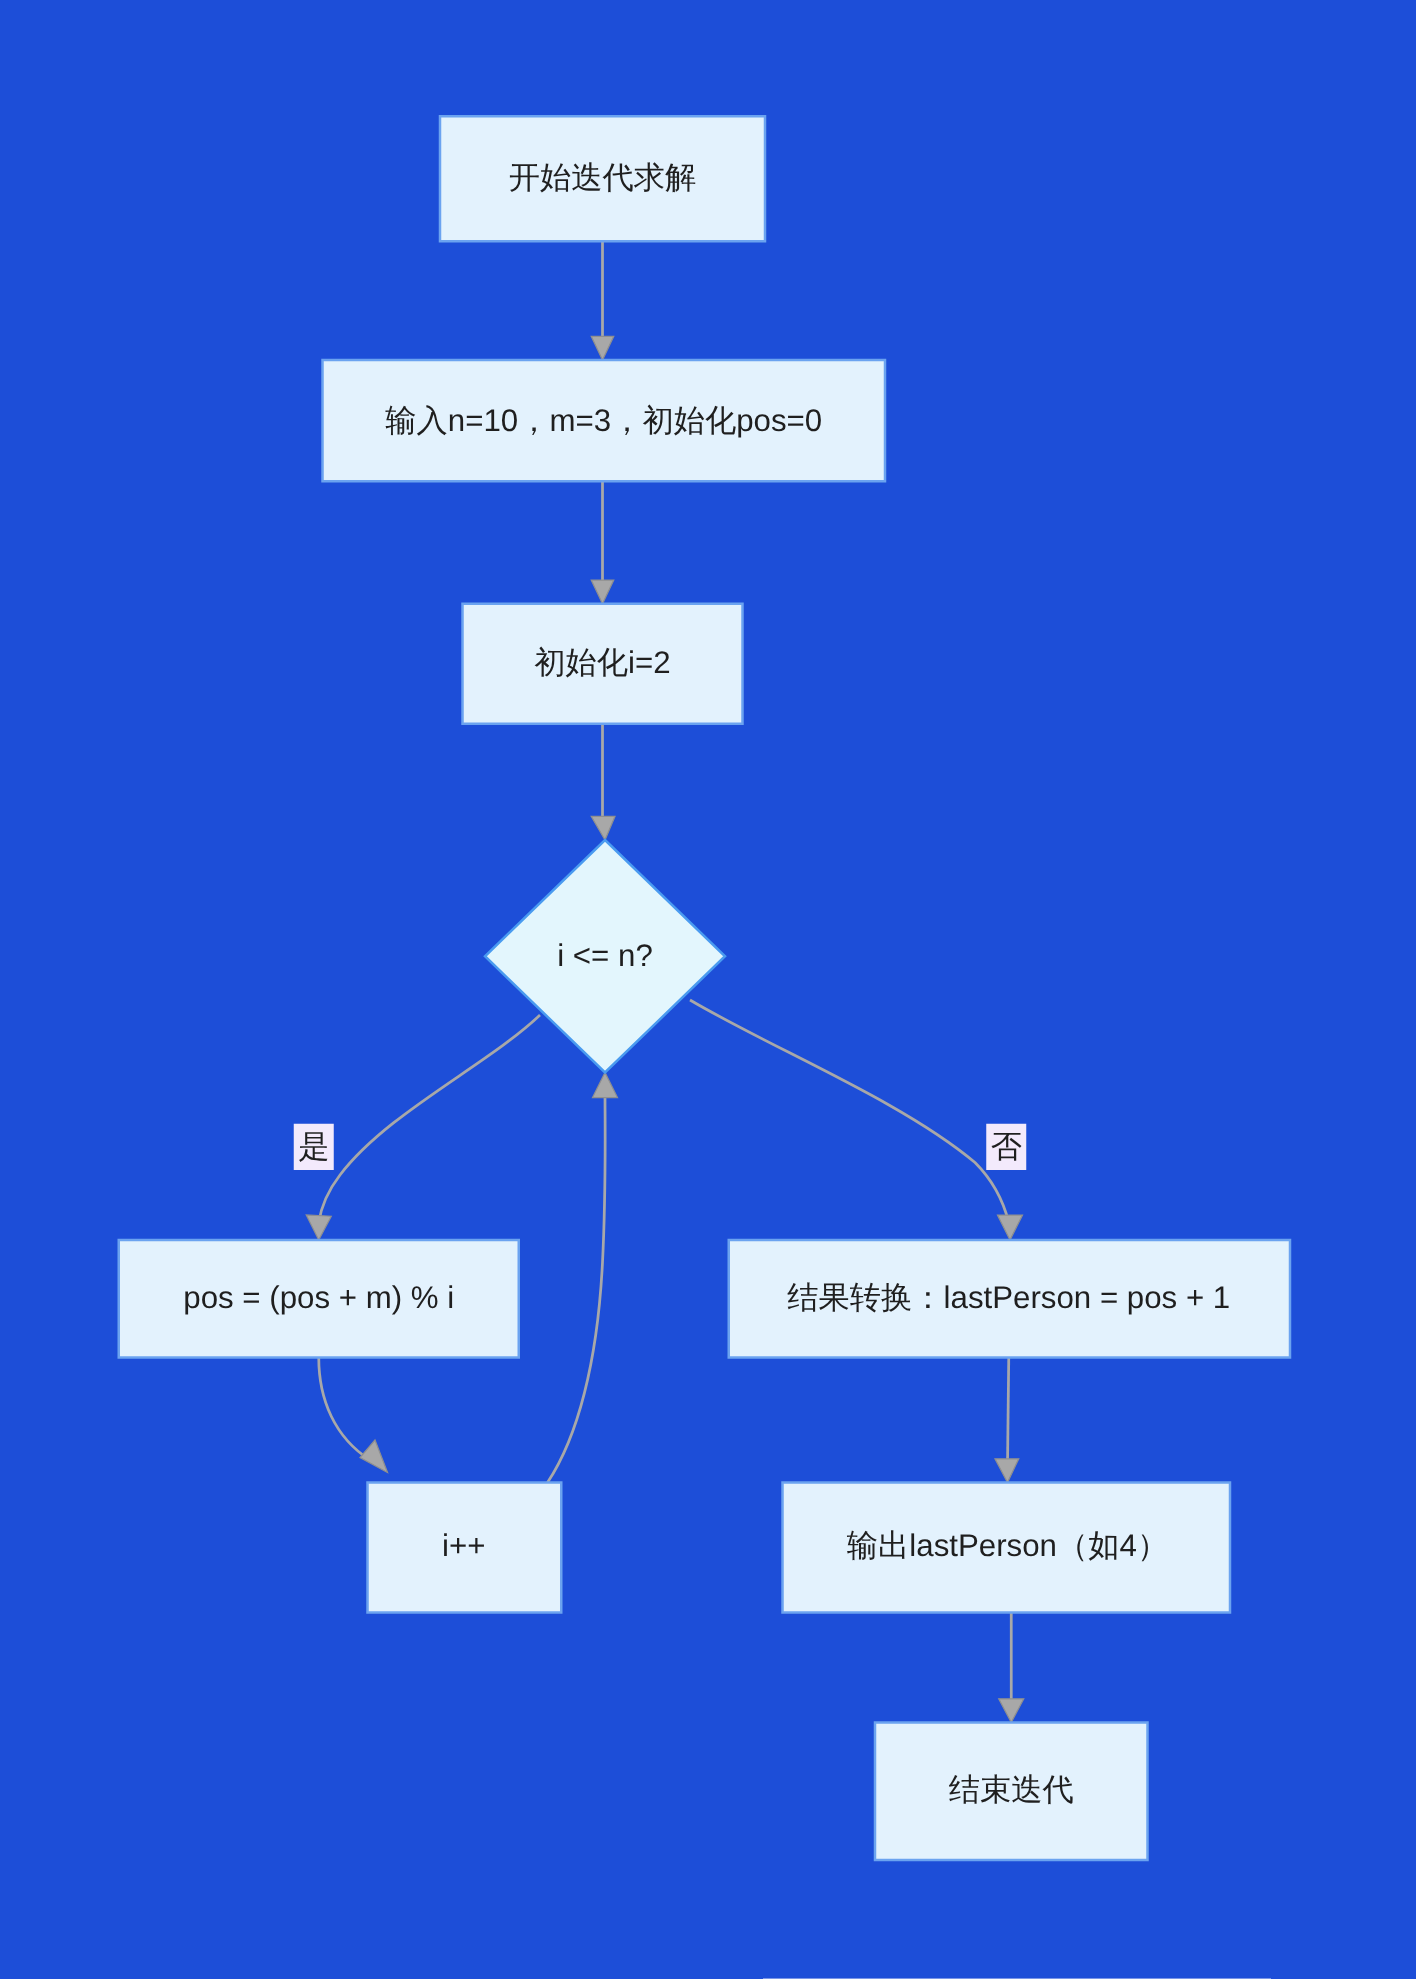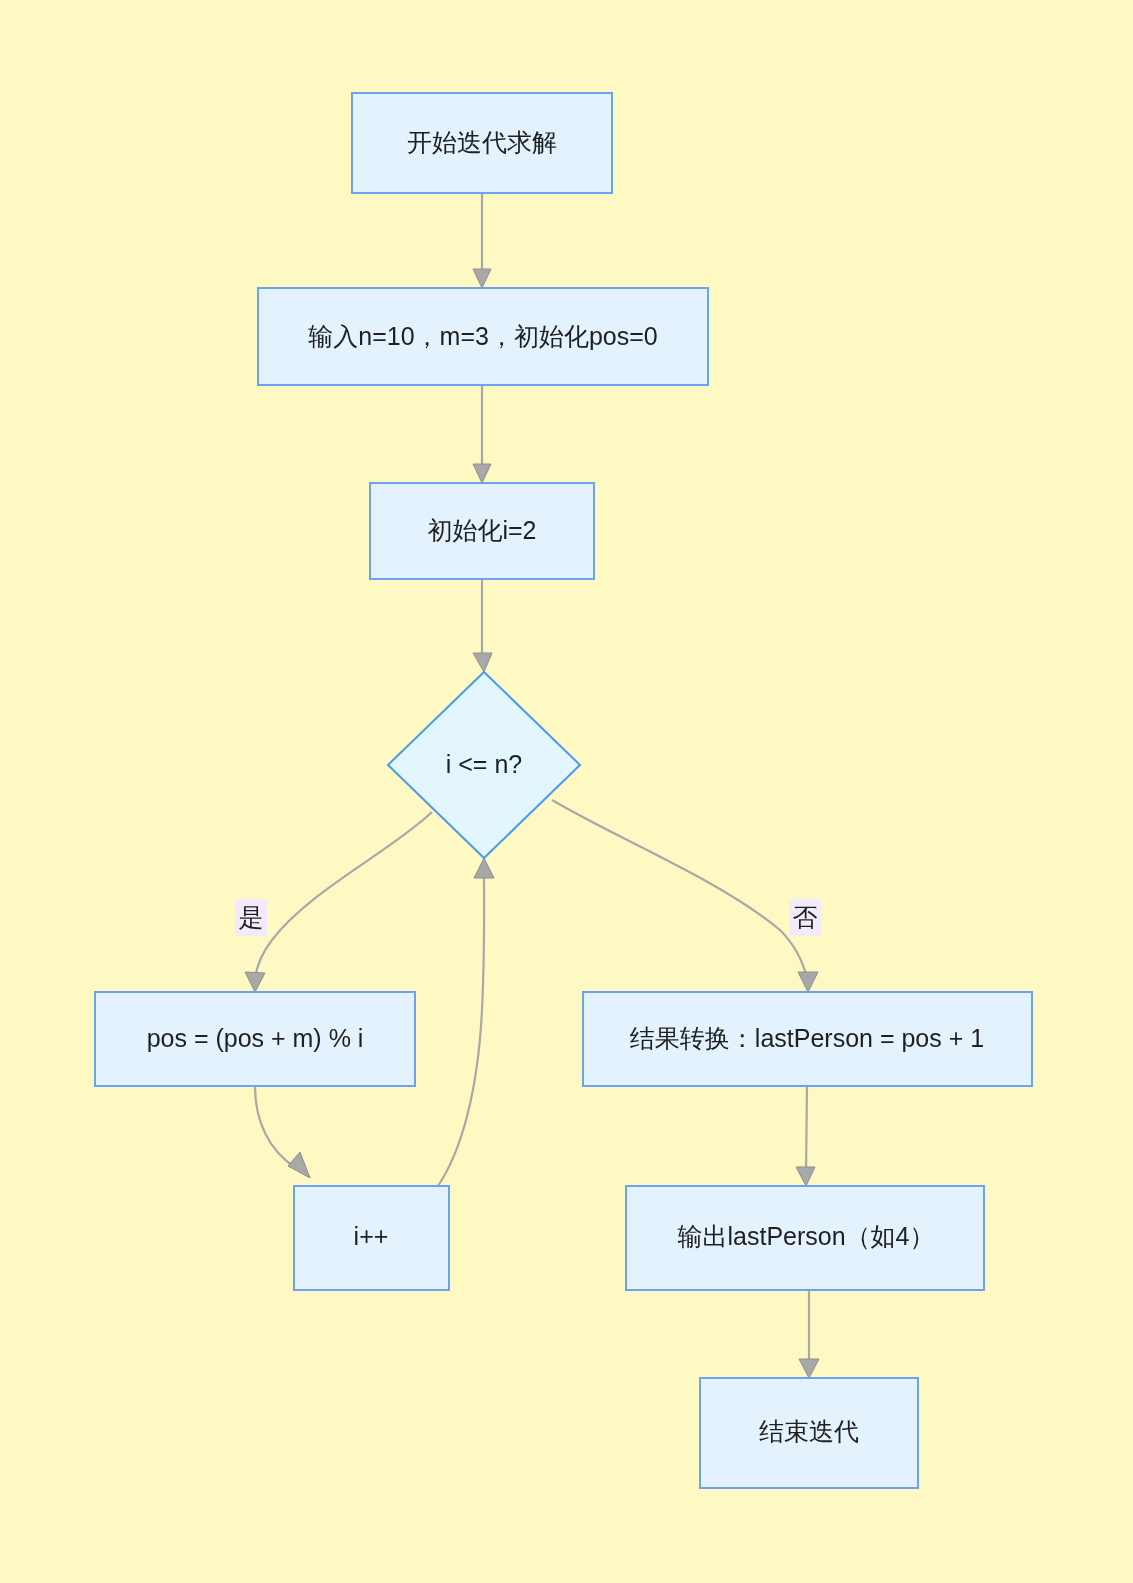--- a/index.html
+++ b/index.html
@@ -8,21 +8,21 @@
     padding: 0;
     background: #ffffff;
   }
   body {
     font-family: "Liberation Sans", "DejaVu Sans", sans-serif;
   }
   #canvas {
     position: relative;
     width: 1133px;
     height: 1583px;
-    background: #fef9c3;
+    background: #1d4ed8;
     overflow: hidden;
   }
   svg#diagram {
     position: absolute;
     left: 0;
     top: 0;
     width: 1133px;
     height: 1583px;
   }
   .node-rect {

